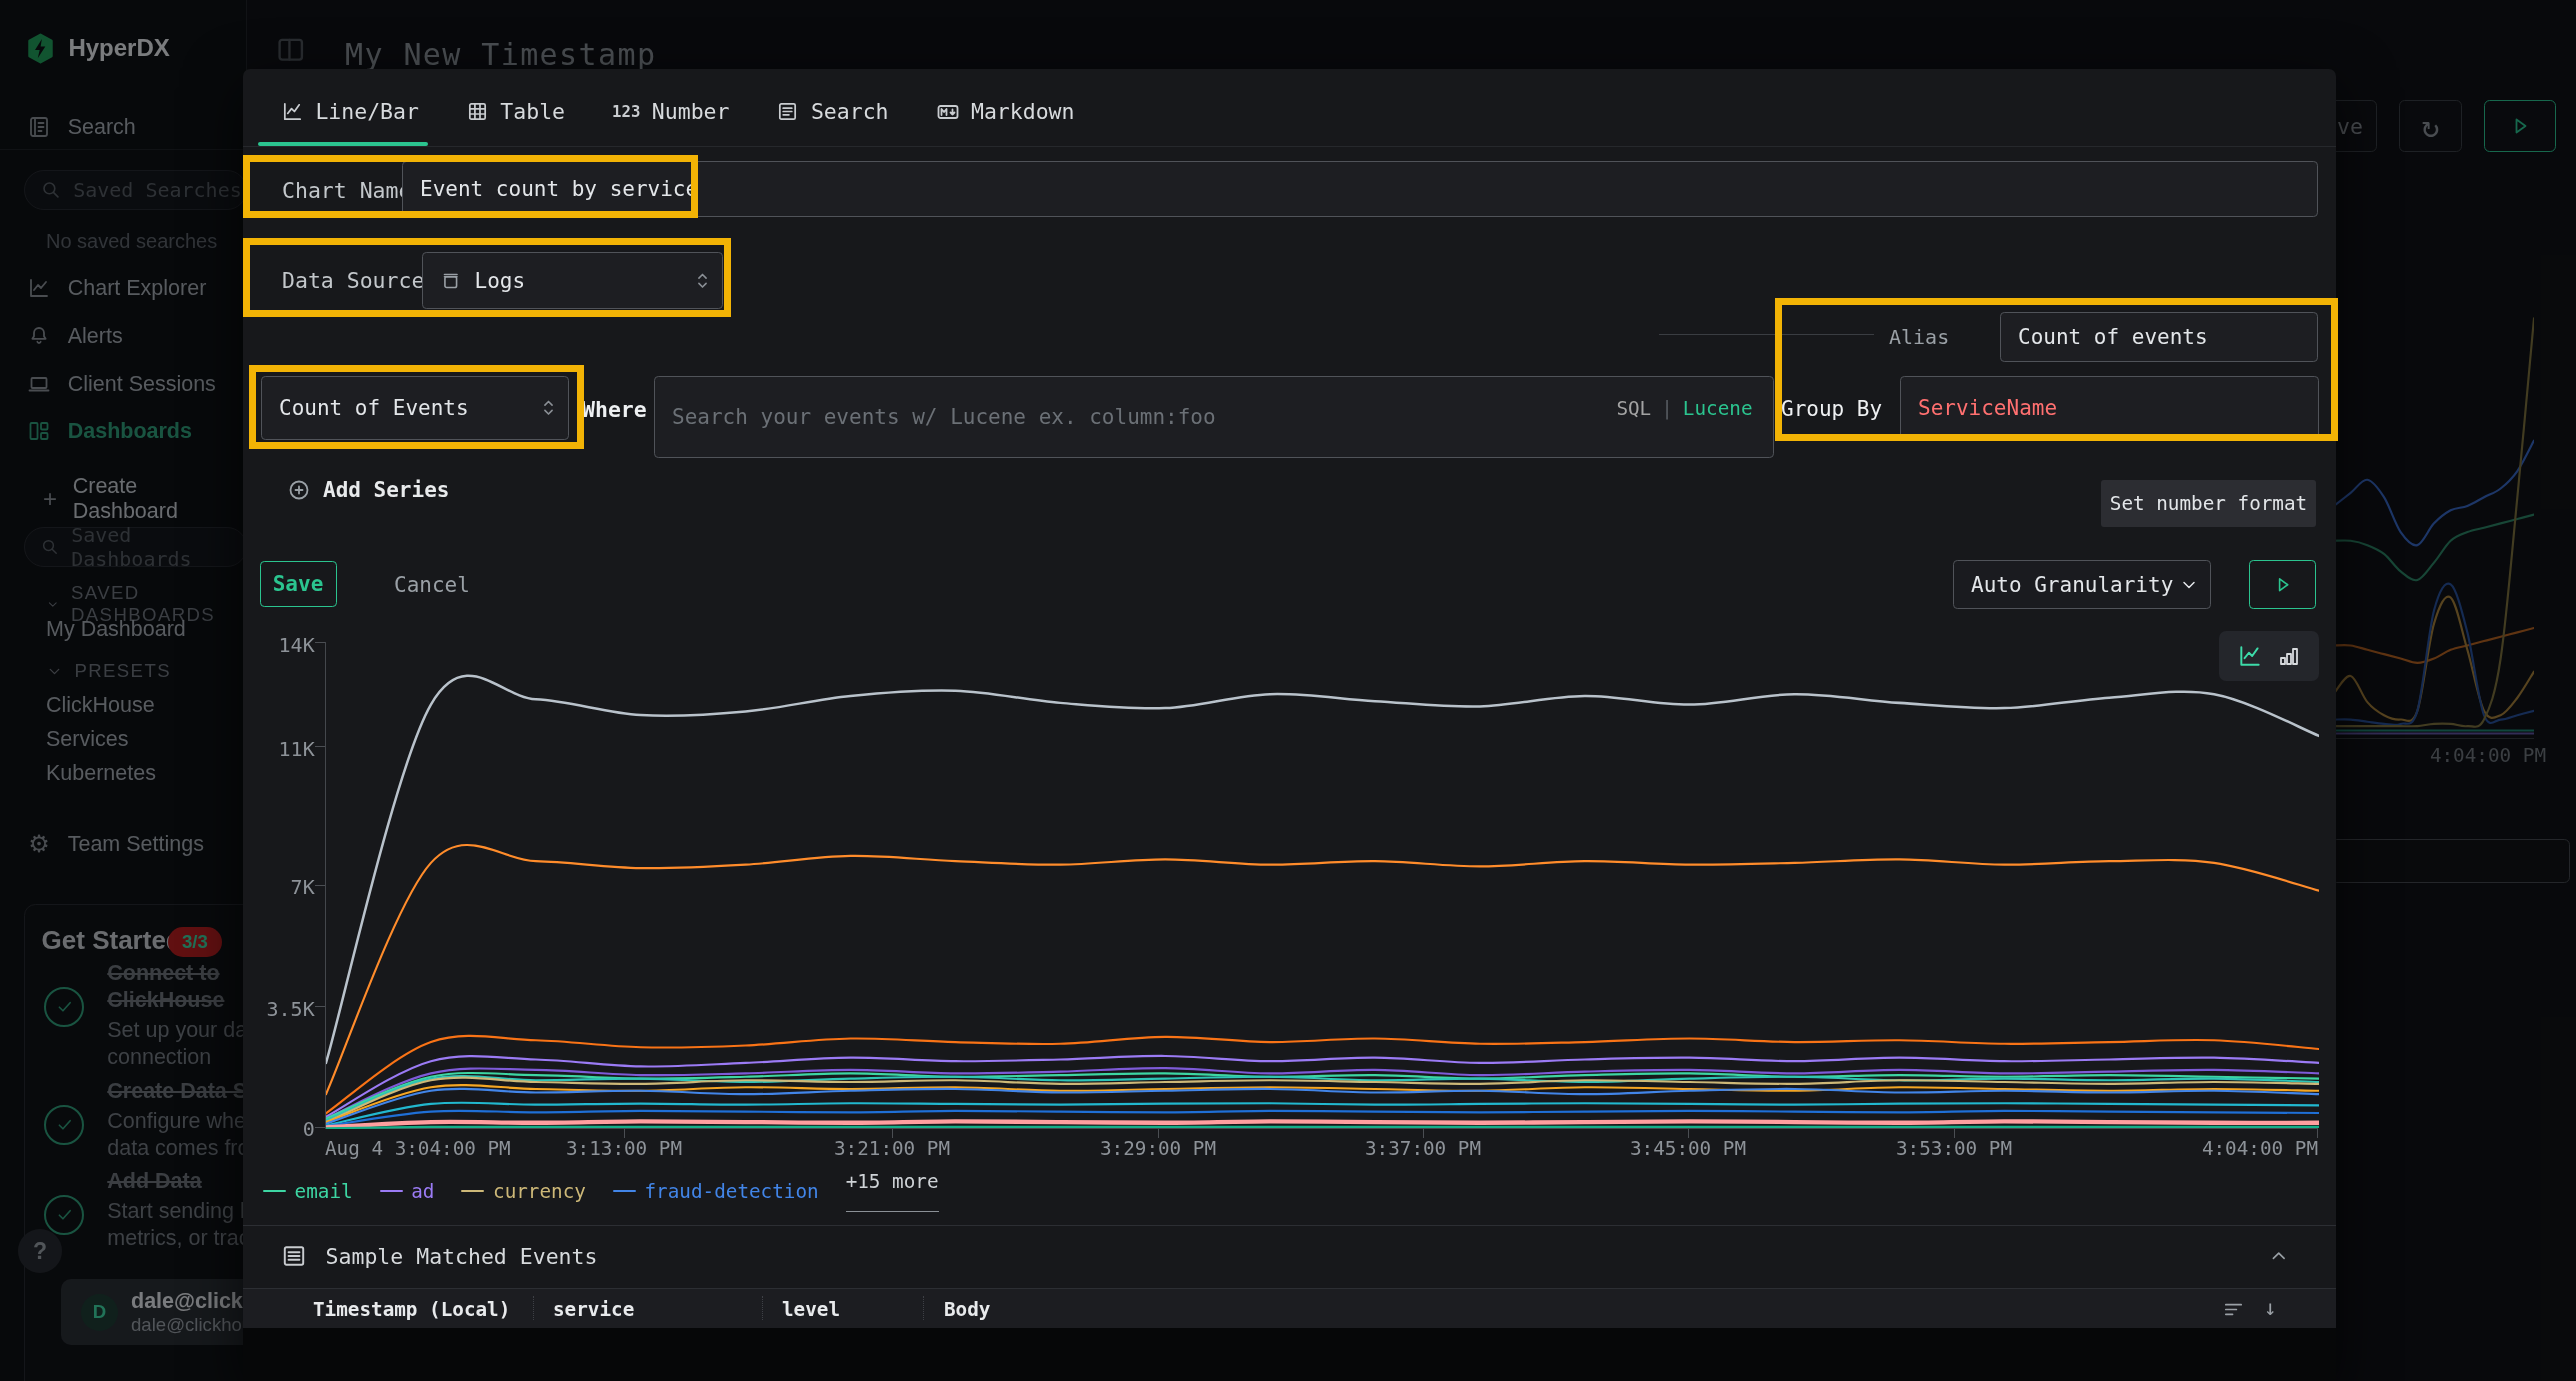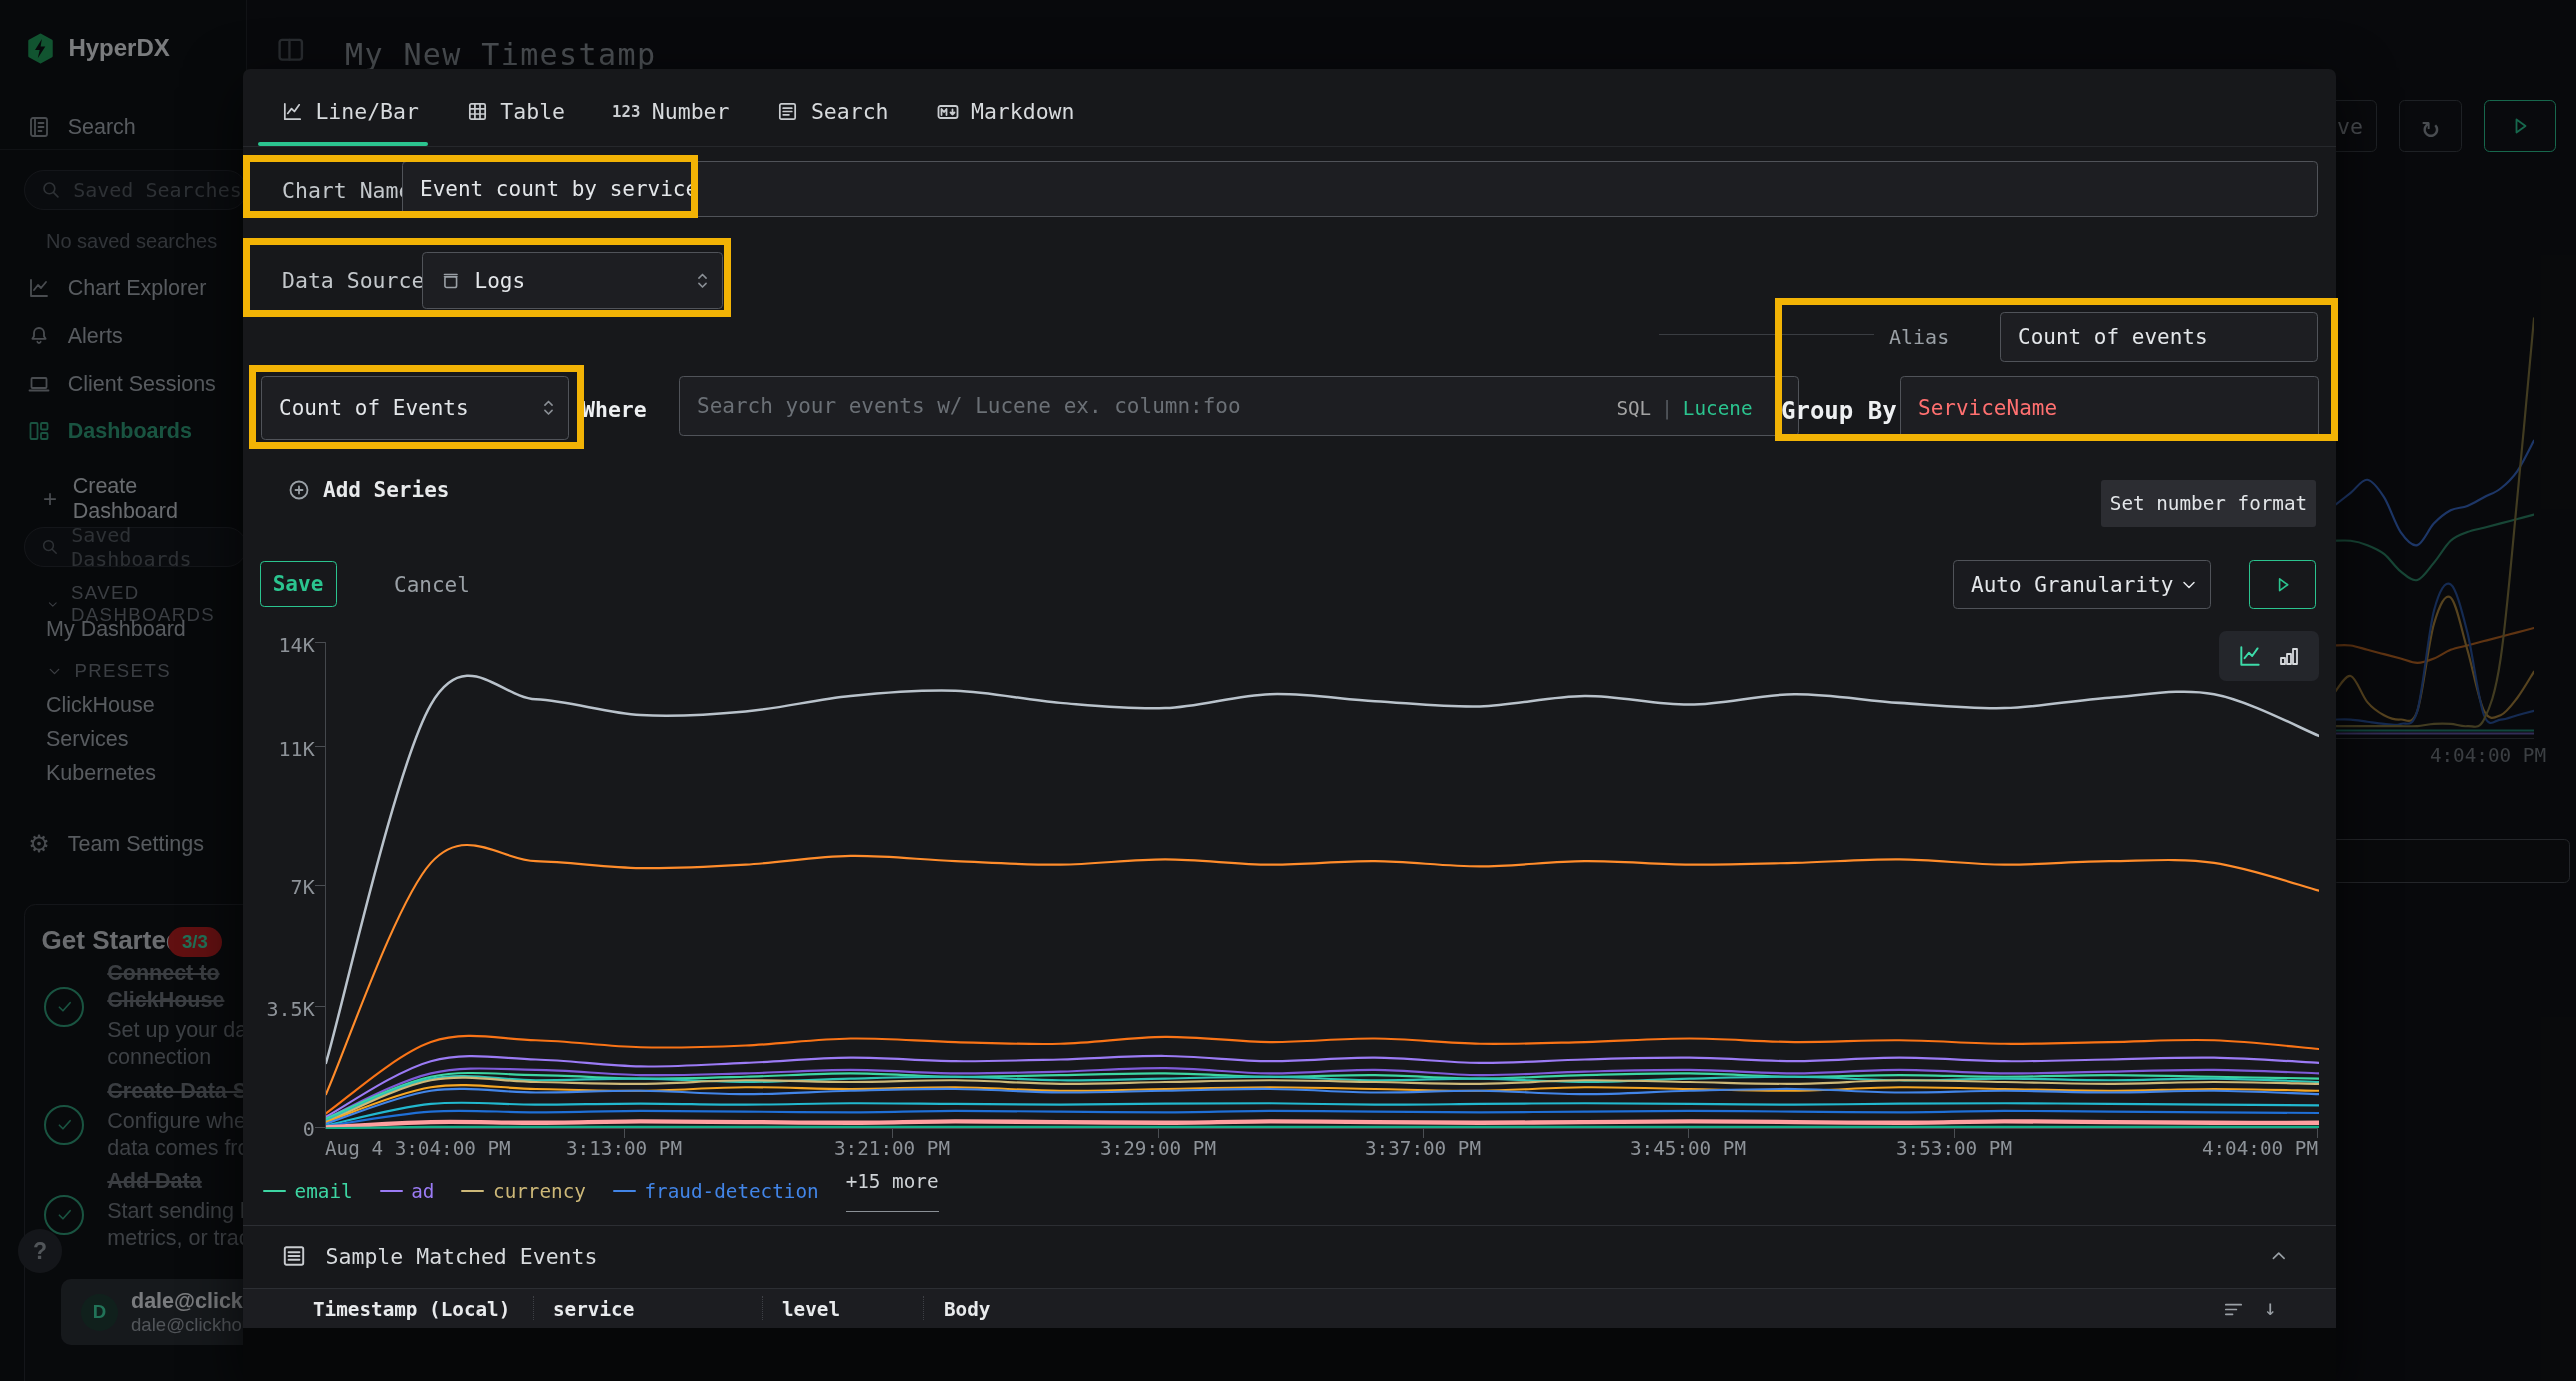--- a/index.html
+++ b/index.html
@@ -363,28 +363,28 @@
       <span>Count of Events</span>
       <span class="sel-chev">
         <svg class="icon" width="17" height="21.5" viewBox="0 0 16 24">
             <path d="M4 9l4-4 4 4"></path>
             <path d="M4 15l4 4 4-4"></path>
           </svg>
       </span>
     </div>
     <div class="abs" style="left:339px;top:328px;font-size:21.5px;font-weight:bold;color:#eef0f2;">Where</div>
     <div class="abs" style="left:411px;top:307px;width:1120px;height:64px;">
-      <input class="inp" style="left: 0px; top: 0px; width: 1120px; height: 60px; padding-right: 208px; margin-left: 25px;" placeholder="Search your events w/ Lucene ex. column:foo">
+      <input class="inp" style="left: 0px; top: 0px; width: 1120px; height: 82px; padding-right: 208px;" placeholder="Search your events w/ Lucene ex. column:foo">
       <div class="abs" style="right:21.5px;top:21px;font-size:19.3px;display:flex;gap:10px;">
         <span style="color:#a3a3a3;">SQL</span>
         <span style="color:#565b61;">|</span>
         <span style="color: rgb(43, 196, 143);">Lucene</span>
       </div>
     </div>
-    <div class="abs" style="left:1538px;top:328px;font-size:24px;font-weight:bold;color:#eef0f2;">Group By</div>
+    <div class="abs" style="left:1538px;top:328px;font-size:21px;font-weight:normal;color:#eef0f2;">Group By</div>
     <div class="inp" style="left:1657px;top:307px;width:419px;height:64px;">
       <span style="color: rgb(255, 112, 112);">ServiceName</span>
     </div>
 
     <div class="abs" style="left:44px;top:409px;display:flex;gap:12px;align-items:center;">
       <svg class="icon" width="24" height="24" viewBox="0 0 24 24" style="color:#9aa0a6;">
           <circle cx="12" cy="12" r="8.5"></circle>
           <path d="M12 8.5v7M8.5 12h7"></path>
         </svg>
       <span style="color:#e8eaec;font-size:21px;font-weight:bold;">Add Series</span>

